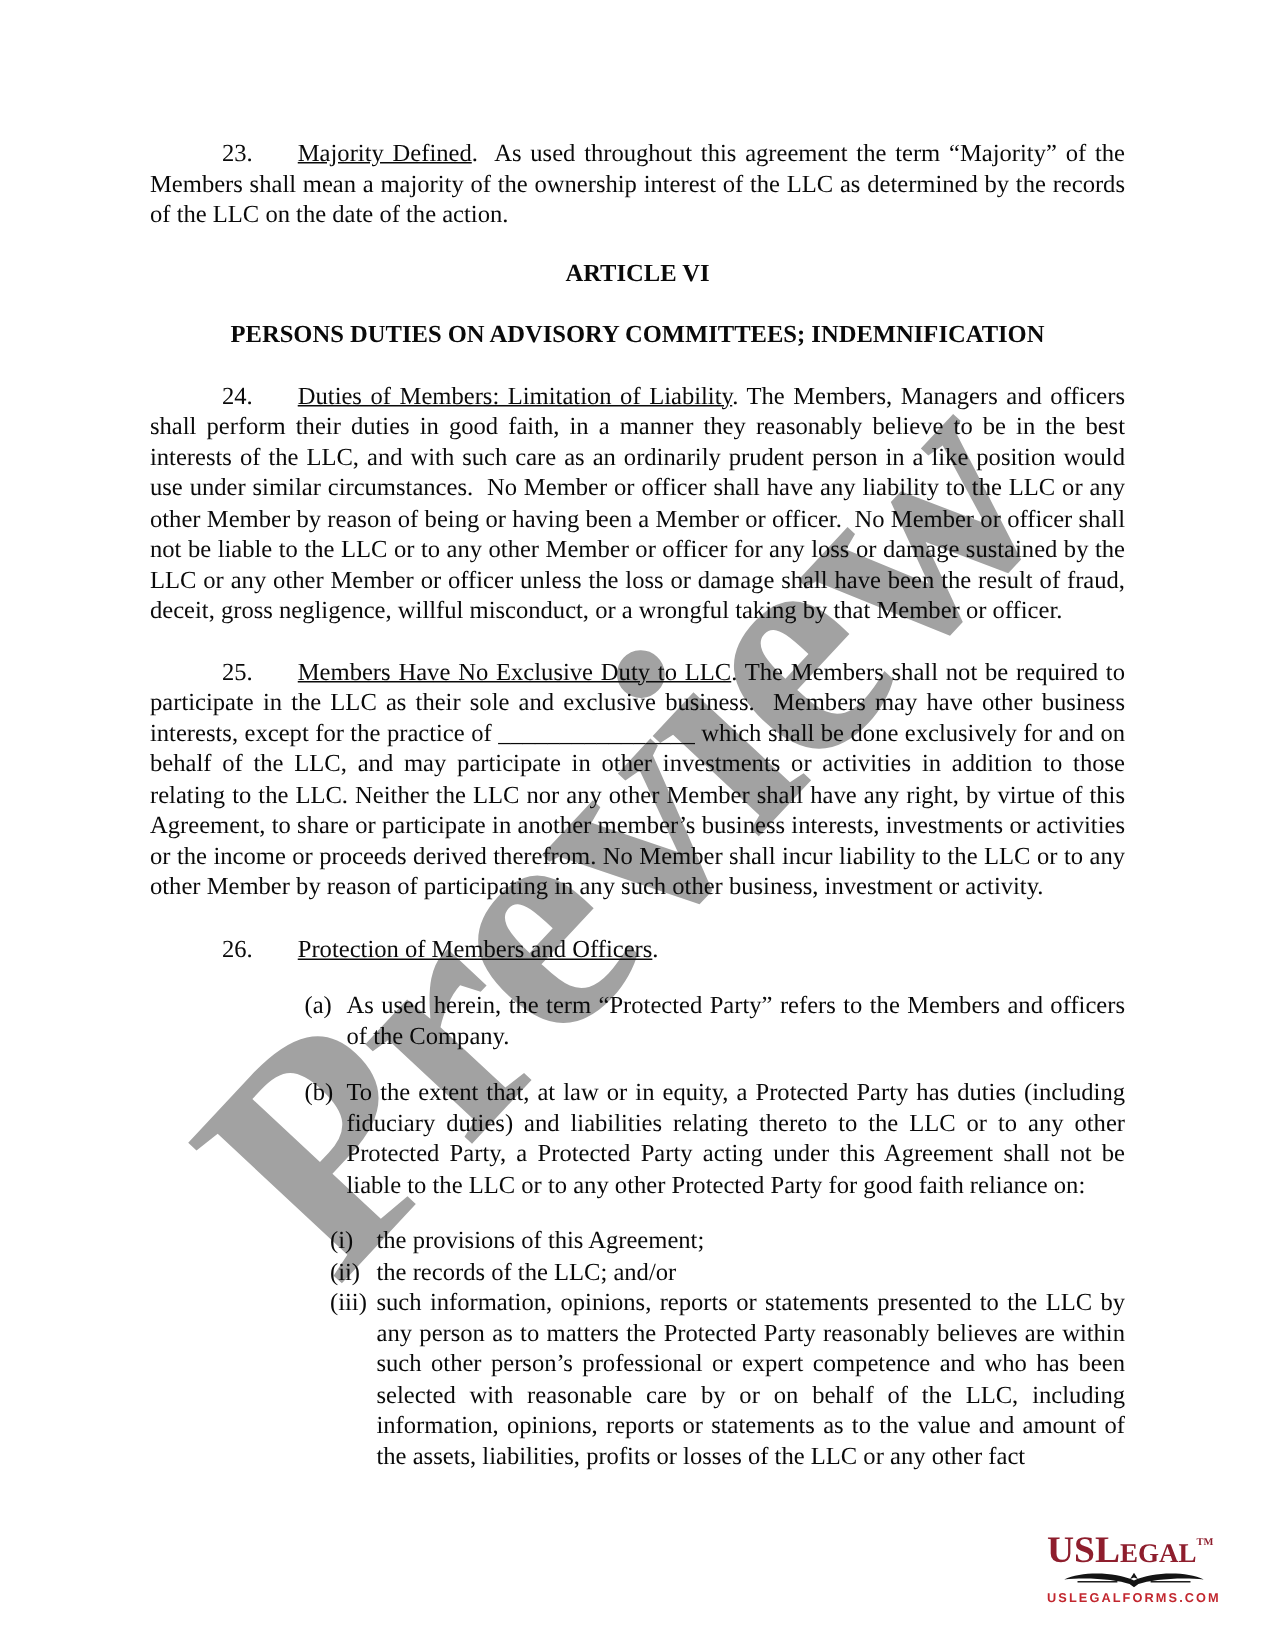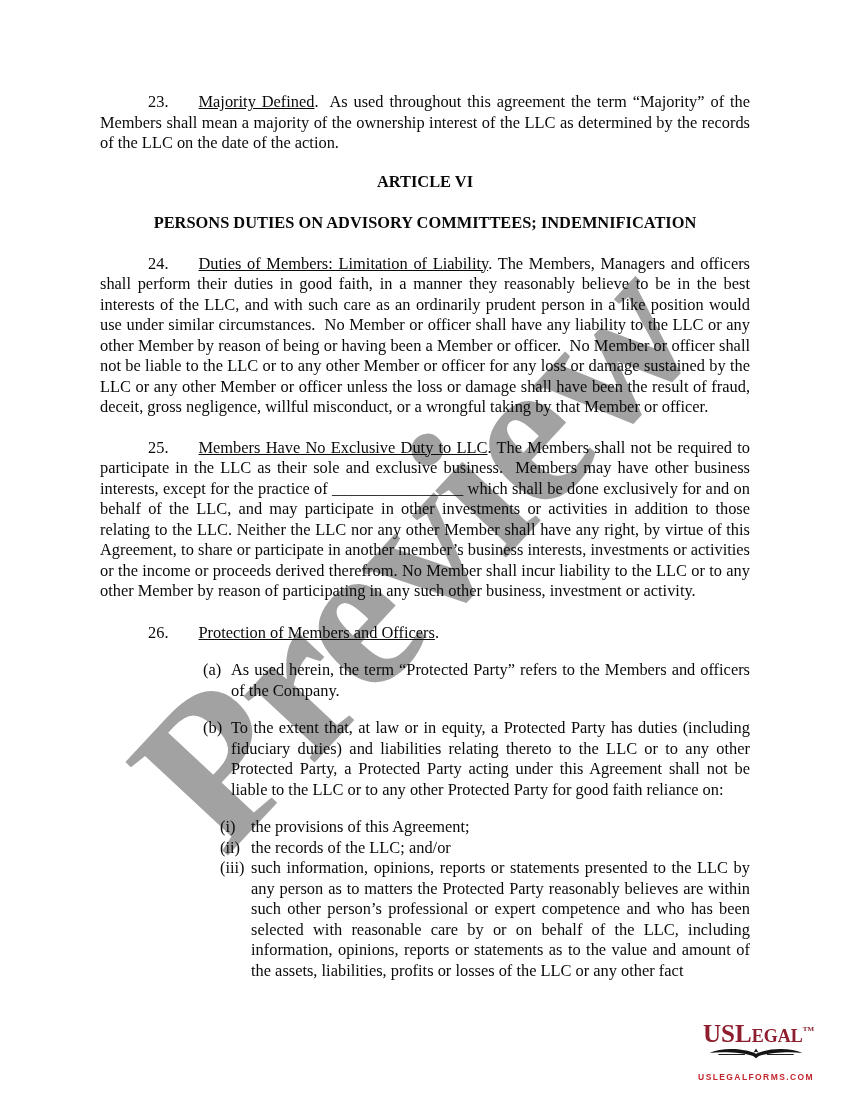--- a/index.html
+++ b/index.html
@@ -75,41 +75,41 @@
   .roman-item { display: flex; }
   .roman-marker { flex: none; width: 31px; }
   .roman-text { flex: 1; text-align: justify; }
 
   
   .logo {
     position: absolute;
     left: 698px;
     top: 1021px;
     width: 116px;
-    text-align: right;
+    text-align: left;
     z-index: 2;
   }
   .logo-word {
     font-family: "Liberation Serif", "DejaVu Serif", serif;
     font-weight: bold;
     color: #8e1e2d;
     font-size: 25px;
     line-height: 1;
     white-space: nowrap;
   }
   .logo-word .logo-small { font-size: 18px; }
   .logo-word .logo-tm { font-size: 7px; vertical-align: 11px; letter-spacing: 0; }
   .logo-eagle { display: block; width: 96px; height: 12px; margin: 1px auto 0 auto; }
   .logo-site {
     font-family: "Liberation Sans", sans-serif;
     font-weight: bold;
     font-size: 8.5px;
     letter-spacing: 1.4px;
     color: #c2262e;
-    margin-top: 13px;
+    margin-top: 1px;
     white-space: nowrap;
   }
 </style>
 </head>
 <body>
 
 <div class="page">
 
   <div class="watermark">Preview</div>
 

